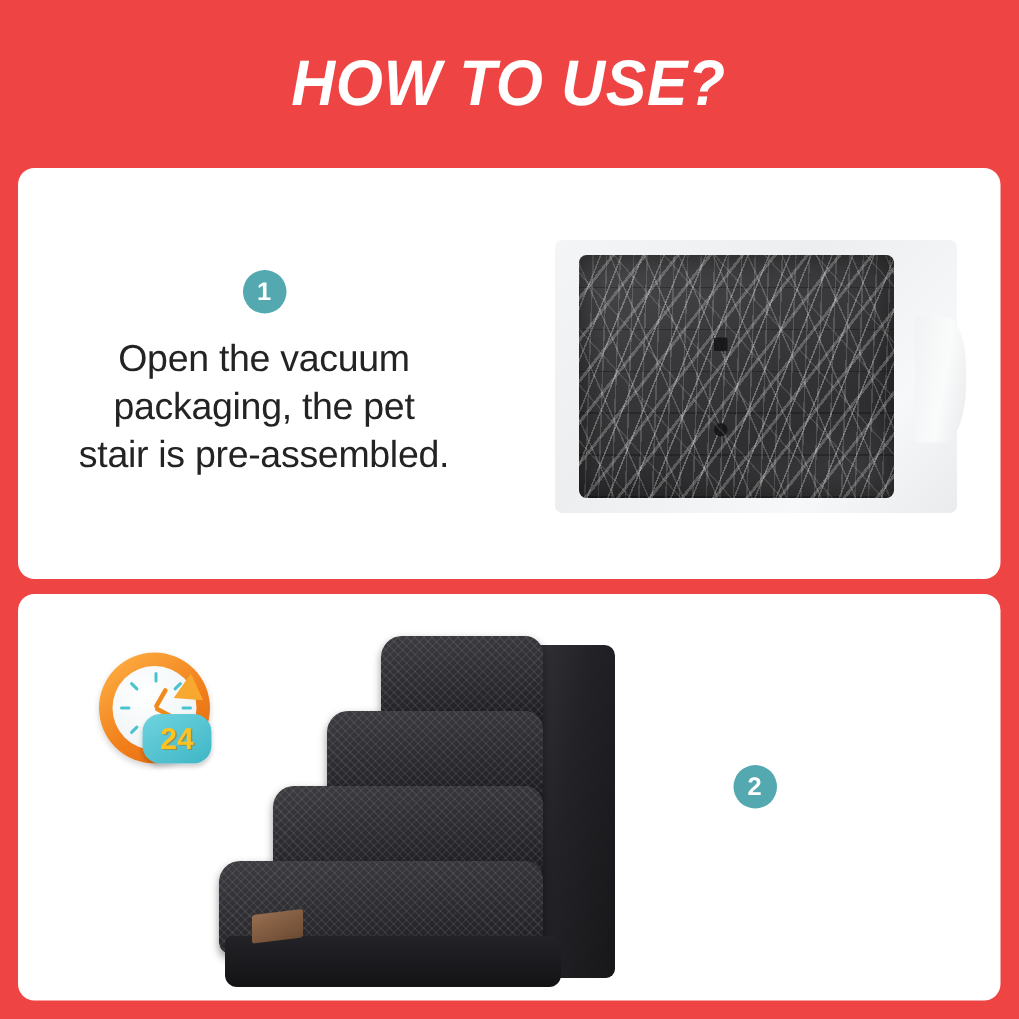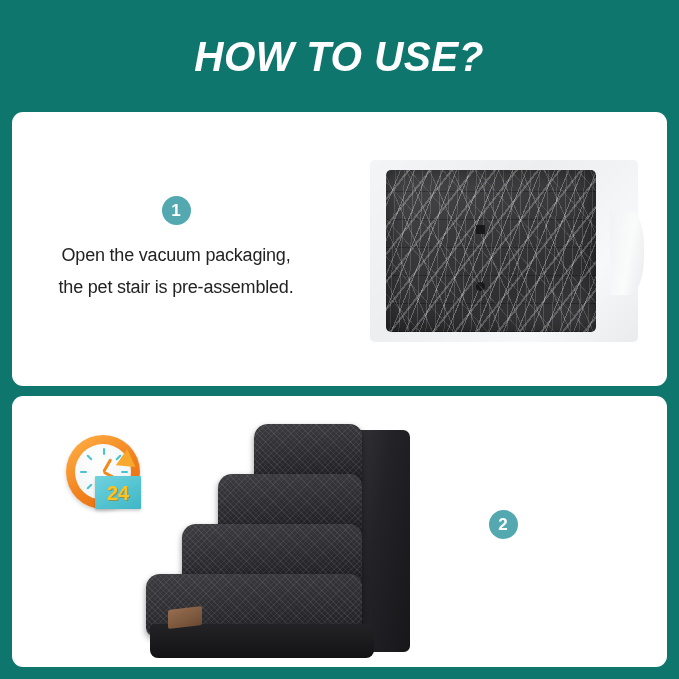--- a/index.html
+++ b/index.html
@@ -10,21 +10,21 @@
     width: 679px;
     height: 679px;
     background: #4faeb4;
     font-family: "Liberation Sans", sans-serif;
     overflow: hidden;
   }
   .page {
     position: relative;
     width: 679px;
     height: 679px;
-    background: #0f766e;
+    background: #ef4444;
     box-sizing: border-box;
   }
 
   
   .header {
     height: 112px;
     display: flex;
     align-items: center;
     justify-content: center;
   }
@@ -86,21 +86,21 @@
     font-size: 17px;
     font-weight: bold;
     display: flex;
     align-items: center;
     justify-content: center;
     margin-bottom: 14px;
     line-height: 1;
   }
   .step-text {
     color: #232323;
-    font-size: 18px;
+    font-size: 25px;
     line-height: 32px;
     text-align: center;
     max-width: 250px;
     letter-spacing: -0.2px;
   }
 
   
   .pack-wrap {
     position: relative;
     width: 268px;
@@ -214,21 +214,21 @@
     border-top: 10px solid transparent;
     border-bottom: 10px solid transparent;
     transform: rotate(35deg);
   }
   .clock-badge {
     position: absolute;
     left: 33px;
     top: 48px;
     width: 46px;
     height: 33px;
-    border-radius: 1px;
+    border-radius: 12px;
     background: linear-gradient(150deg,#6fd3de,#3fb6c6);
     display: flex;
     align-items: center;
     justify-content: center;
     box-shadow: 0 2px 3px rgba(0,0,0,0.18);
   }
   .clock-badge-text {
     color: #ffc21f;
     font-size: 20px;
     font-weight: bold;

